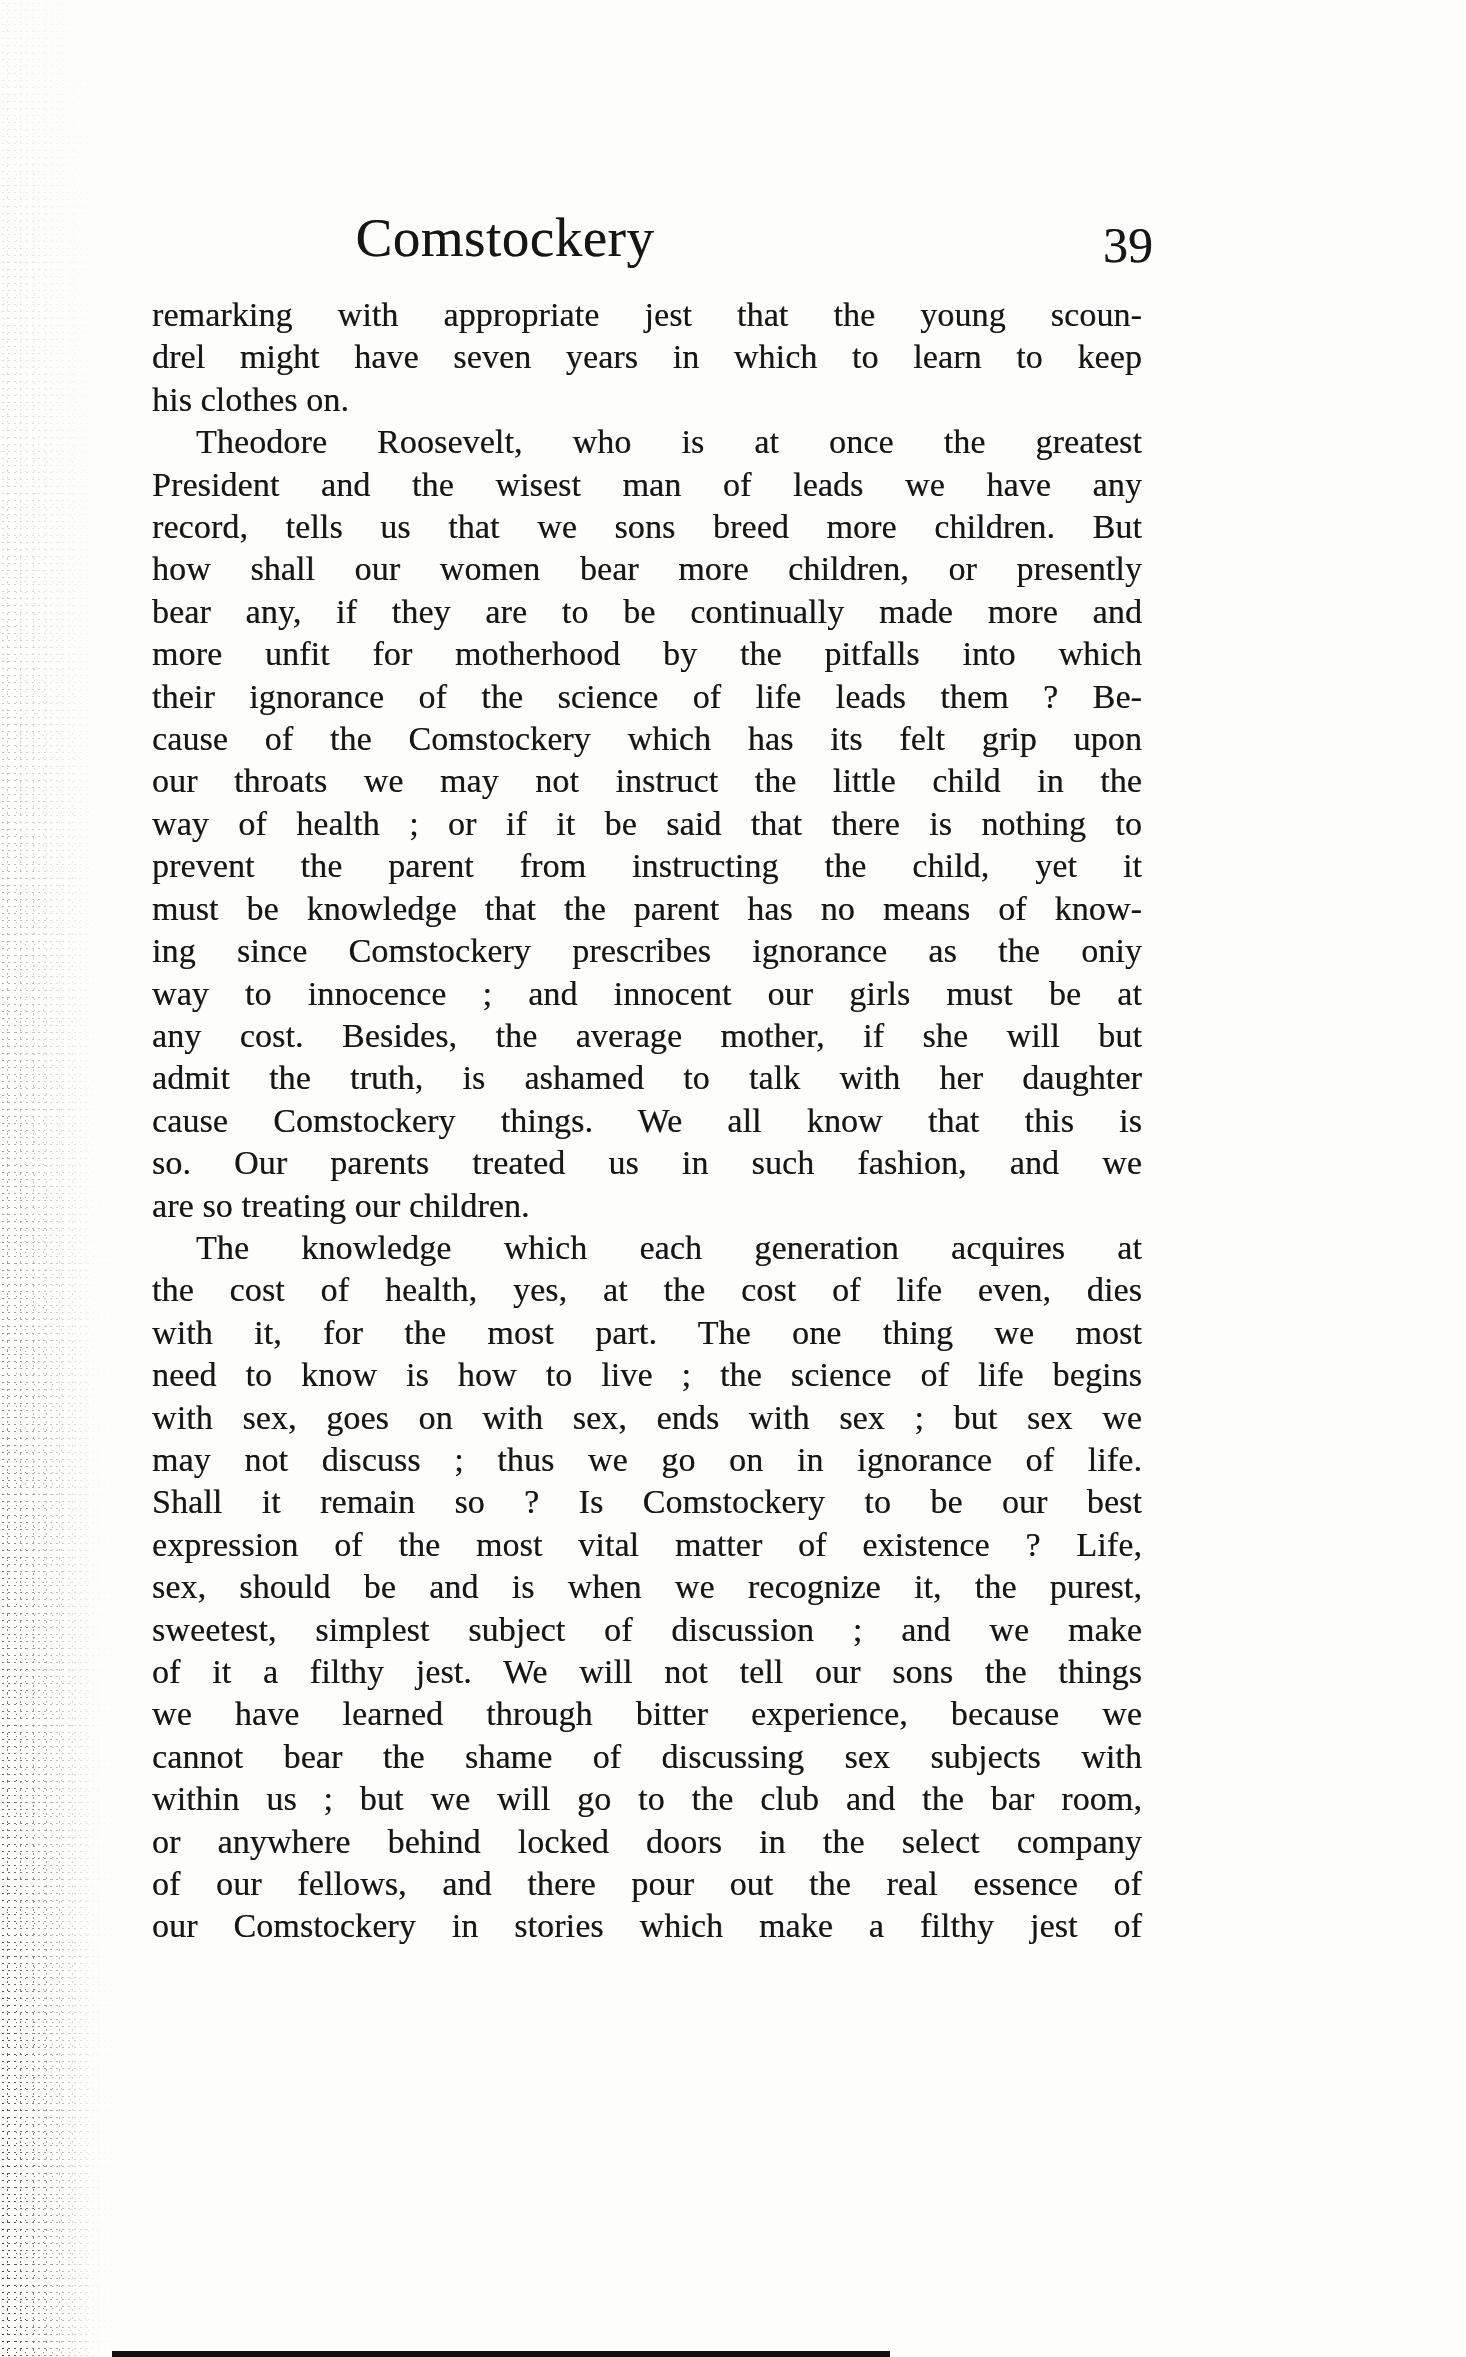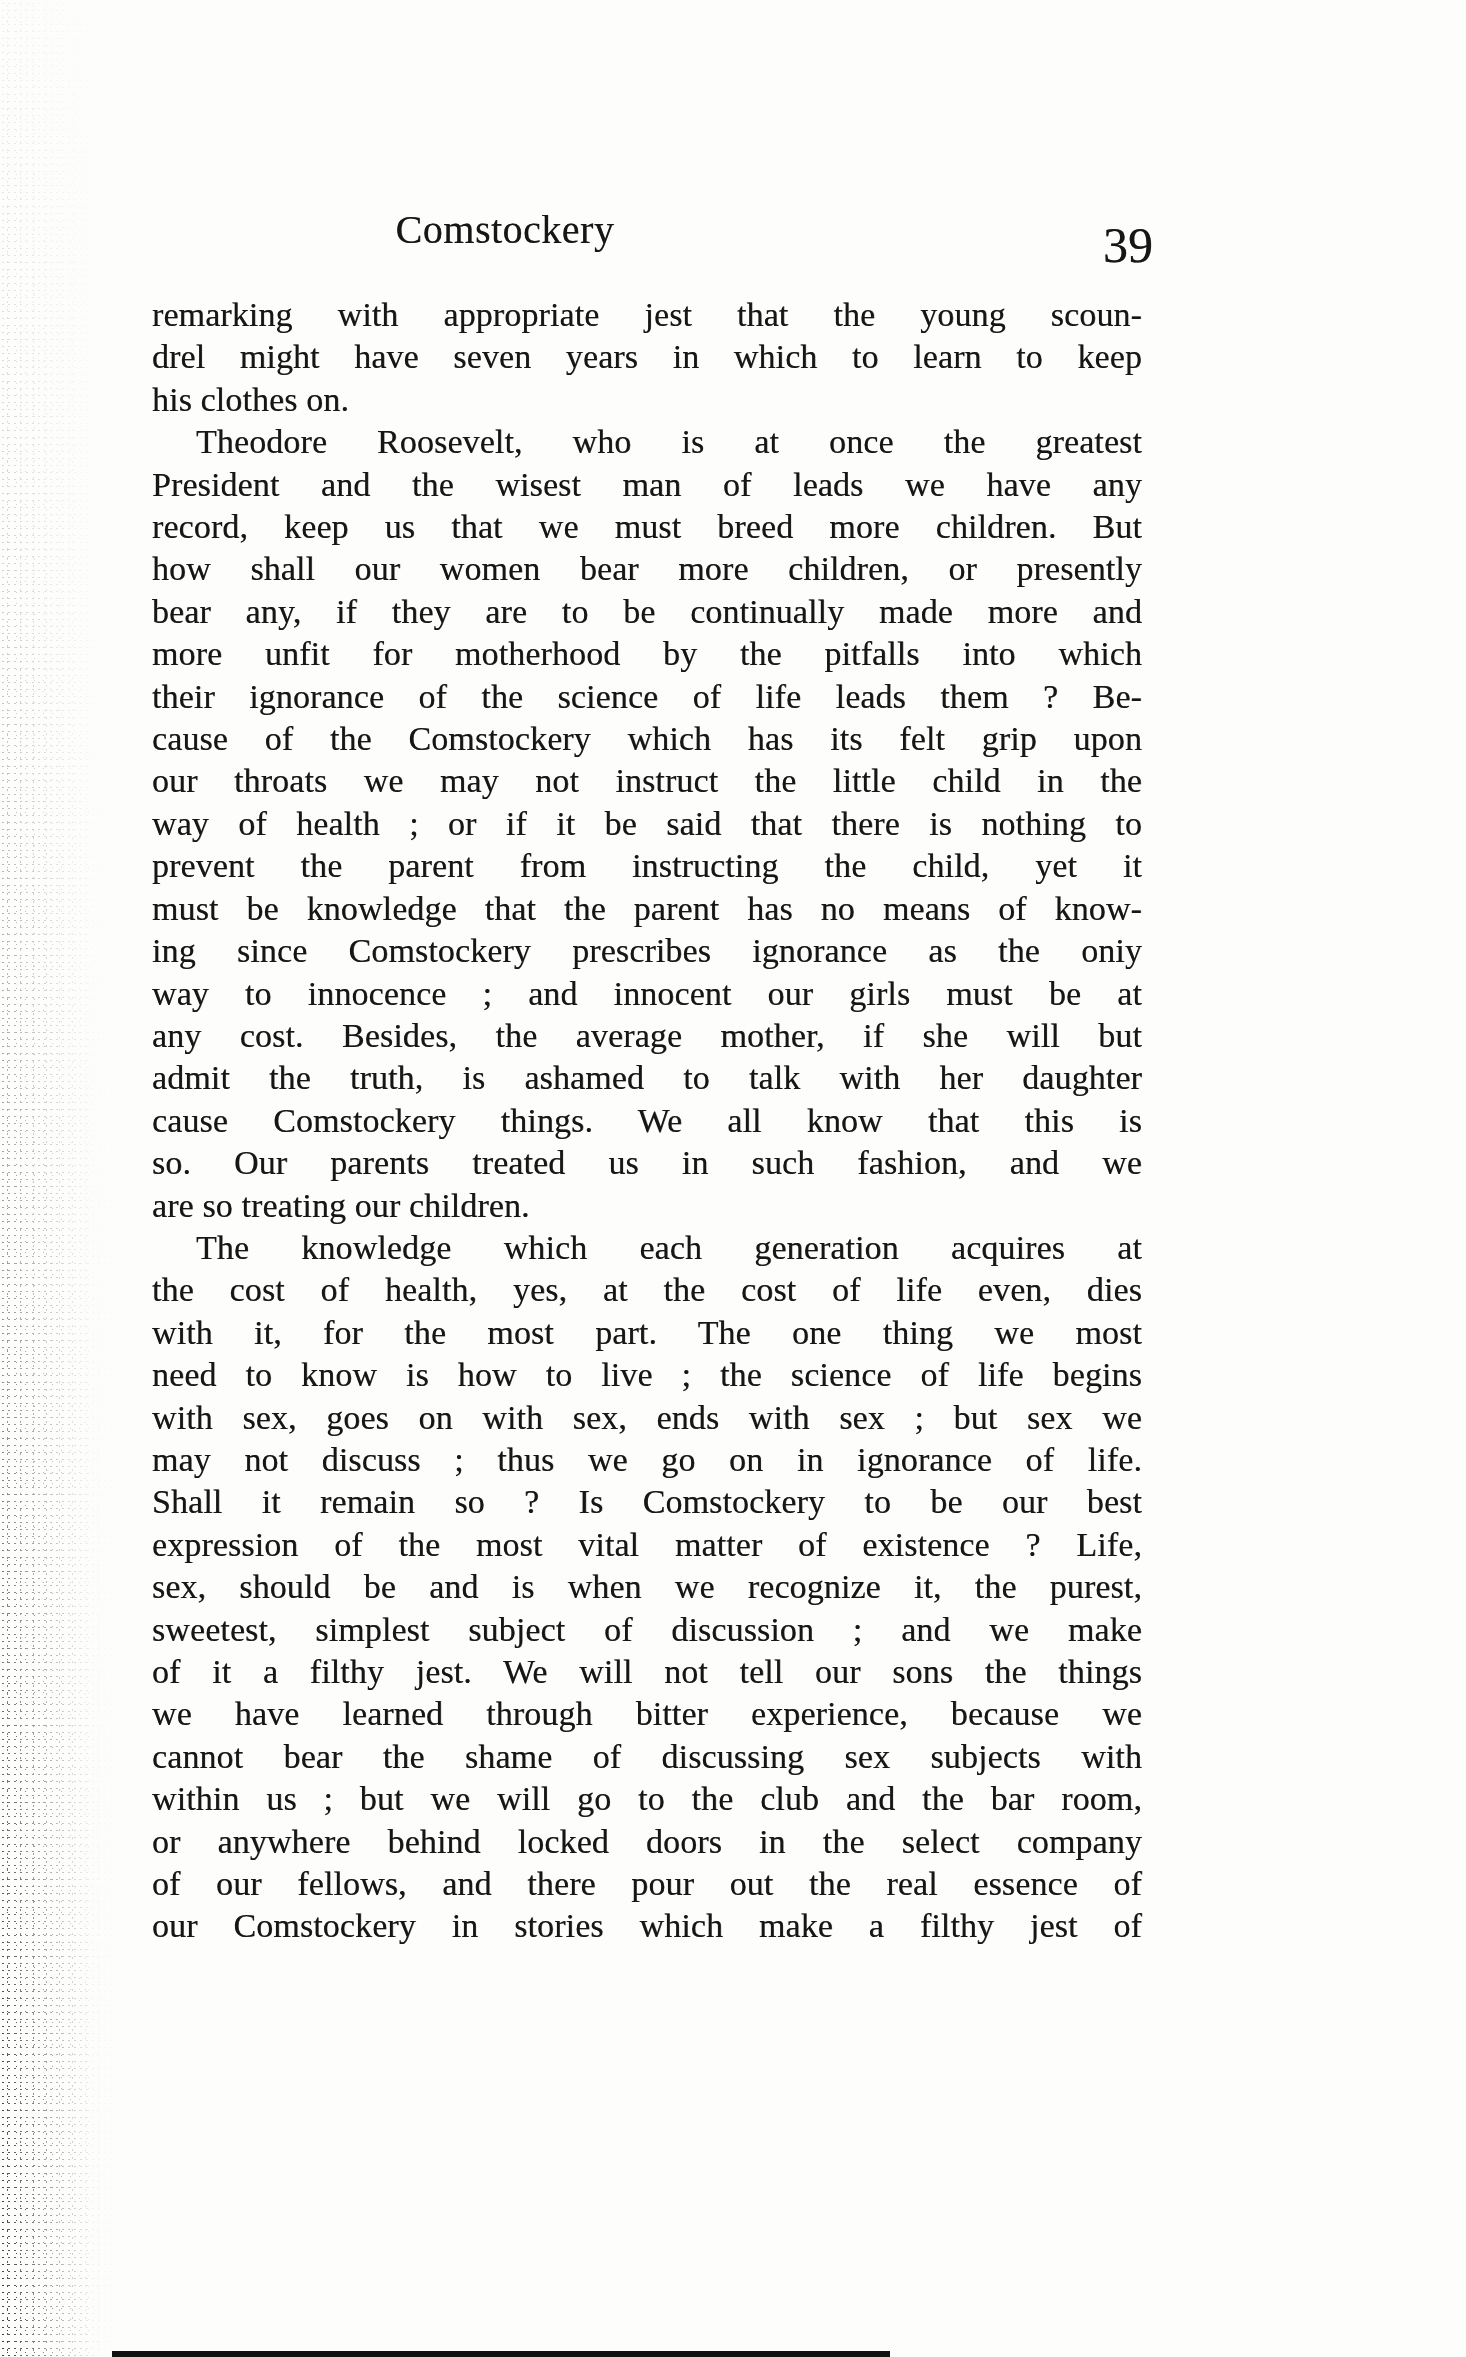--- a/index.html
+++ b/index.html
@@ -55,21 +55,21 @@
     left: 0;
     top: 206px;
     width: 100%;
     height: 52px;
   }
   .head-title {
     position: absolute;
     left: 505px;
     transform: translateX(-50%);
     top: 0;
-    font-size: 40px;
+    font-size: 55px;
     letter-spacing: 0.5px;
     white-space: nowrap;
     text-shadow: 0.3px 0.3px 0 rgba(20,20,20,0.65);
   }
   .head-page-number {
     position: absolute;
     left: 1103px;
     top: 2px;
     font-size: 50px;
     text-shadow: 0.3px 0.3px 0 rgba(20,20,20,0.65);
@@ -110,21 +110,21 @@
     <div class="head-title">Comstockery</div>
     <div class="head-page-number">39</div>
   </div>
 
   <div class="text-block">
       <div class="line">remarking with appropriate jest that the young scoun-</div>
       <div class="line">drel might have seven years in which to learn to keep</div>
       <div class="line end">his clothes on.</div>
       <div class="line indent">Theodore Roosevelt, who is at once the greatest</div>
       <div class="line">President and the wisest man of leads we have any</div>
-      <div class="line">record, keep us that we must breed more children.  But</div>
+      <div class="line">record, tells us that we sons breed more children.  But</div>
       <div class="line">how shall our women bear more children, or presently</div>
       <div class="line">bear any, if they are to be continually made more and</div>
       <div class="line">more unfit for motherhood by the pitfalls into which</div>
       <div class="line">their ignorance of the science of life leads them ?  Be-</div>
       <div class="line">cause of the Comstockery which has its felt grip upon</div>
       <div class="line">our throats we may not instruct the little child in the</div>
       <div class="line">way of health ; or if it be said that there is nothing to</div>
       <div class="line">prevent the parent from instructing the child, yet it</div>
       <div class="line">must be knowledge that the parent has no means of know-</div>
       <div class="line">ing since Comstockery prescribes ignorance as the oniy</div>

